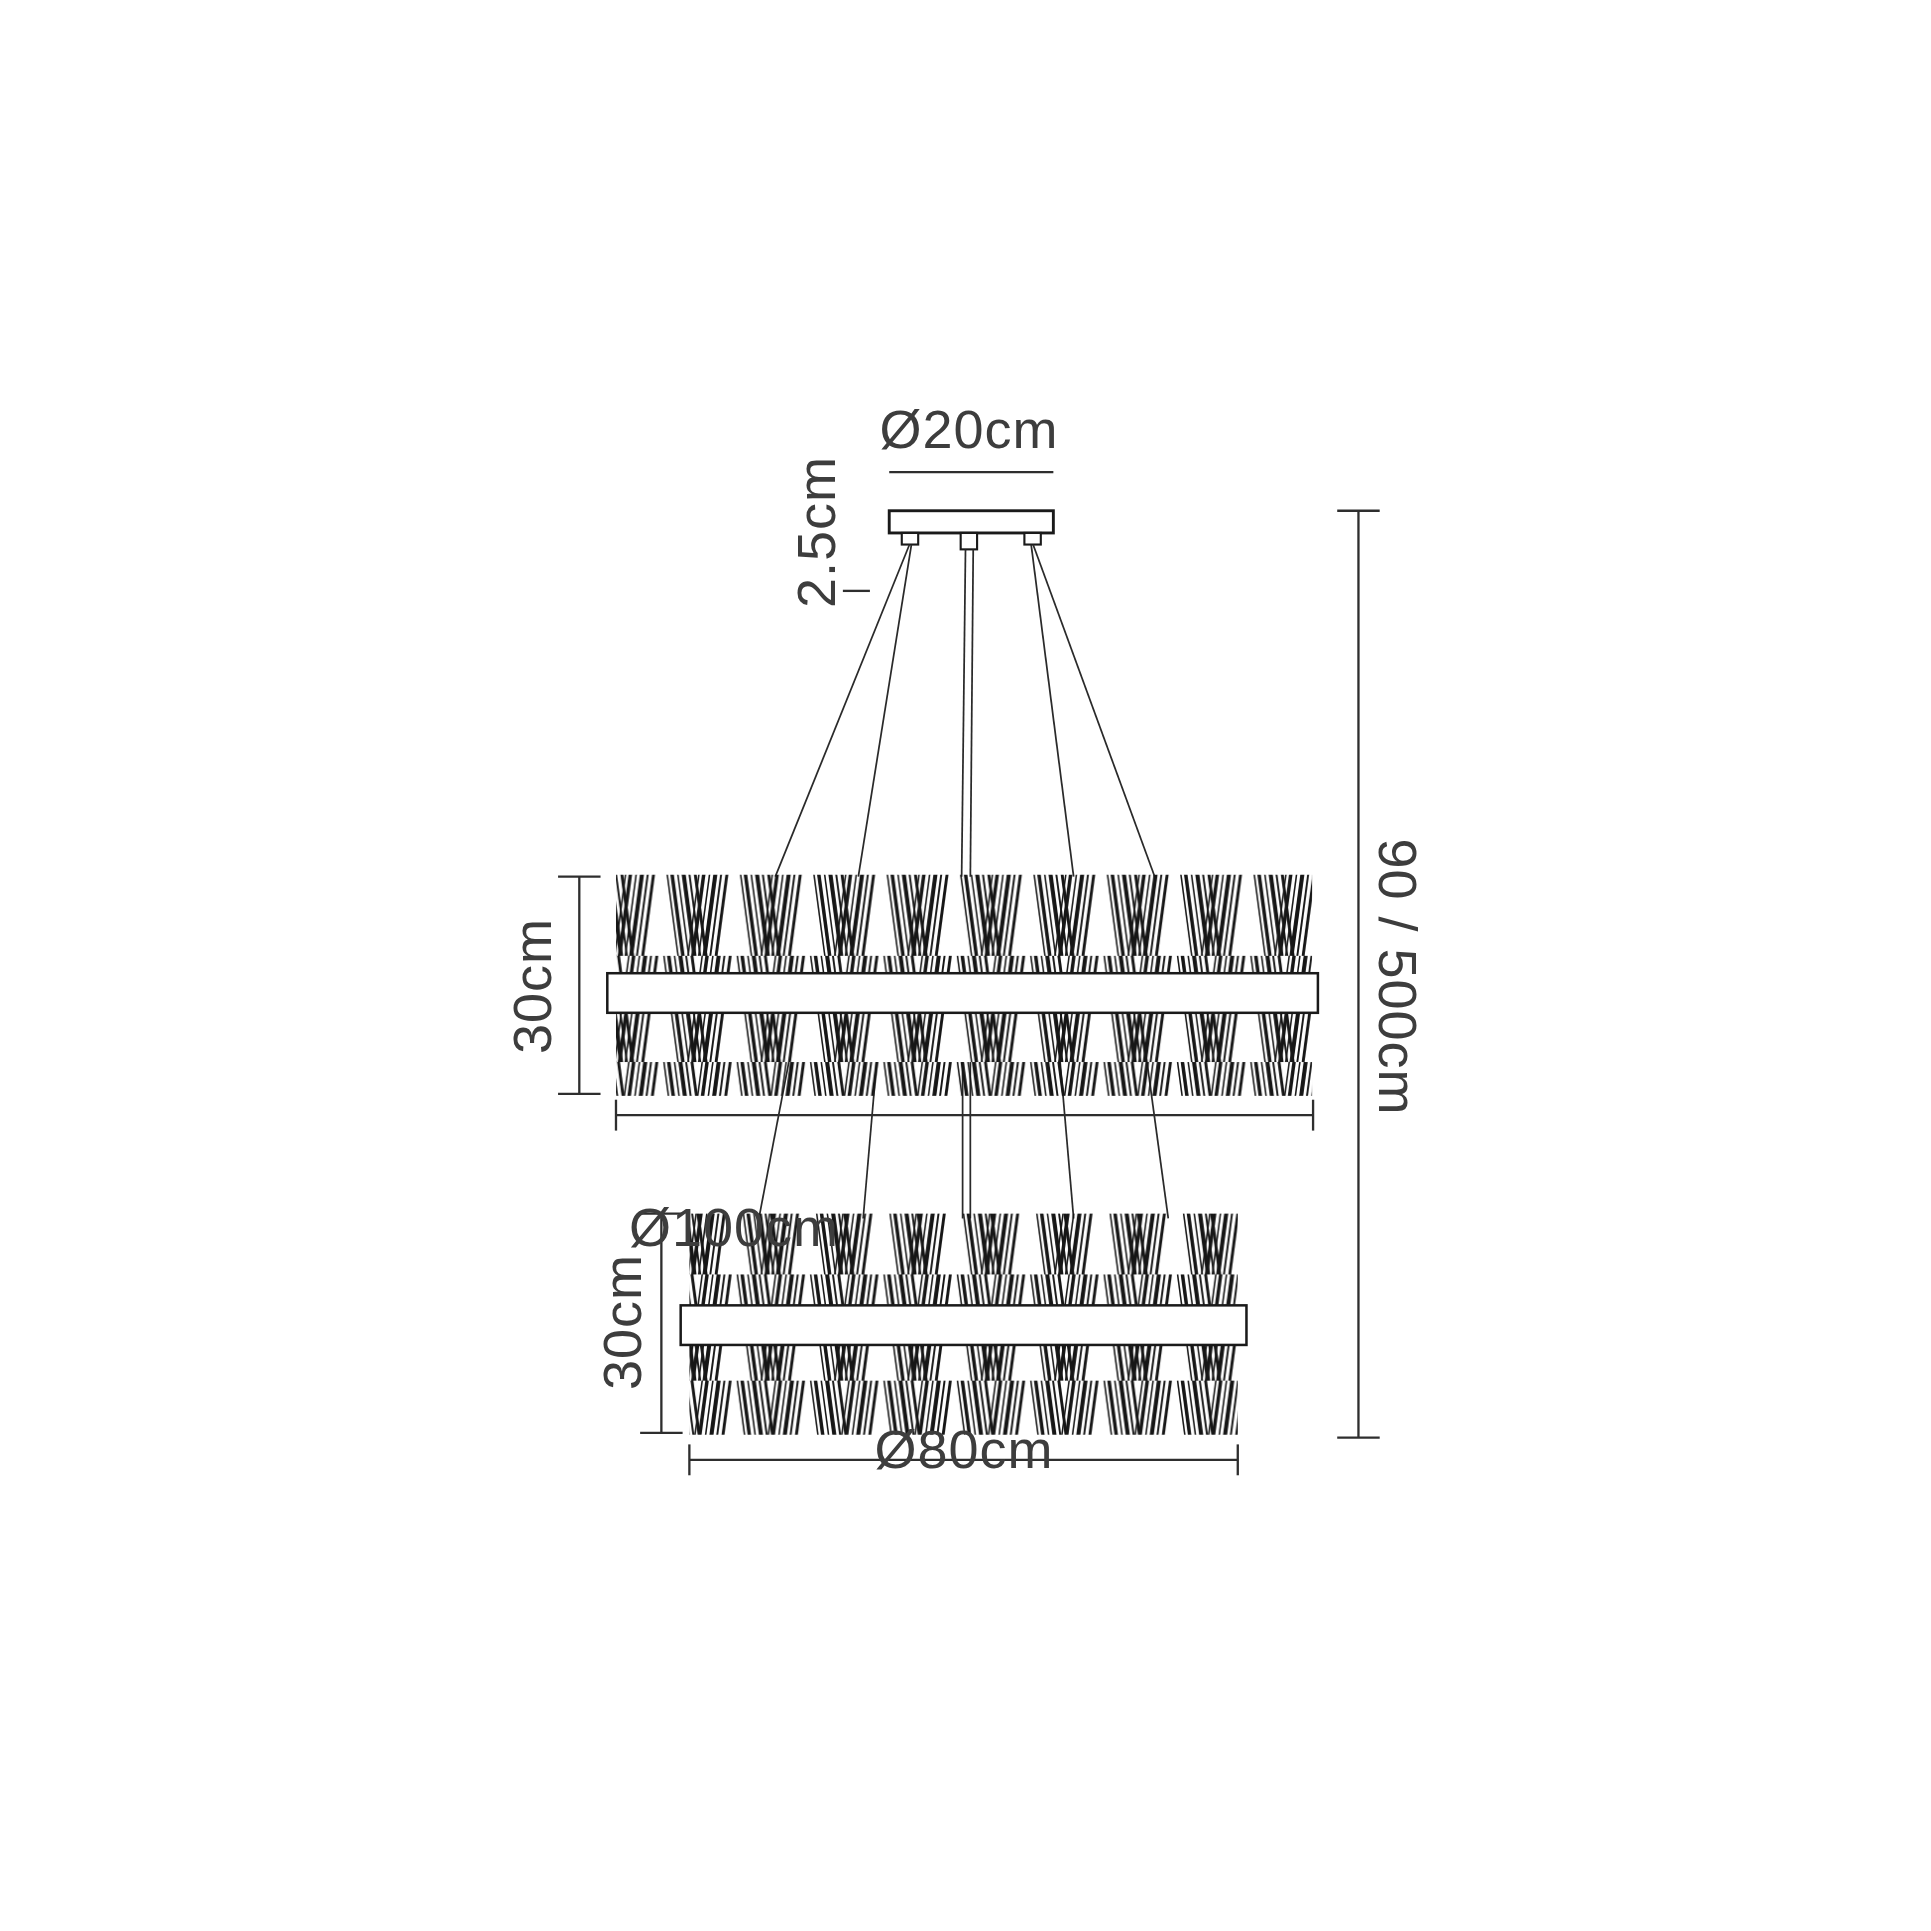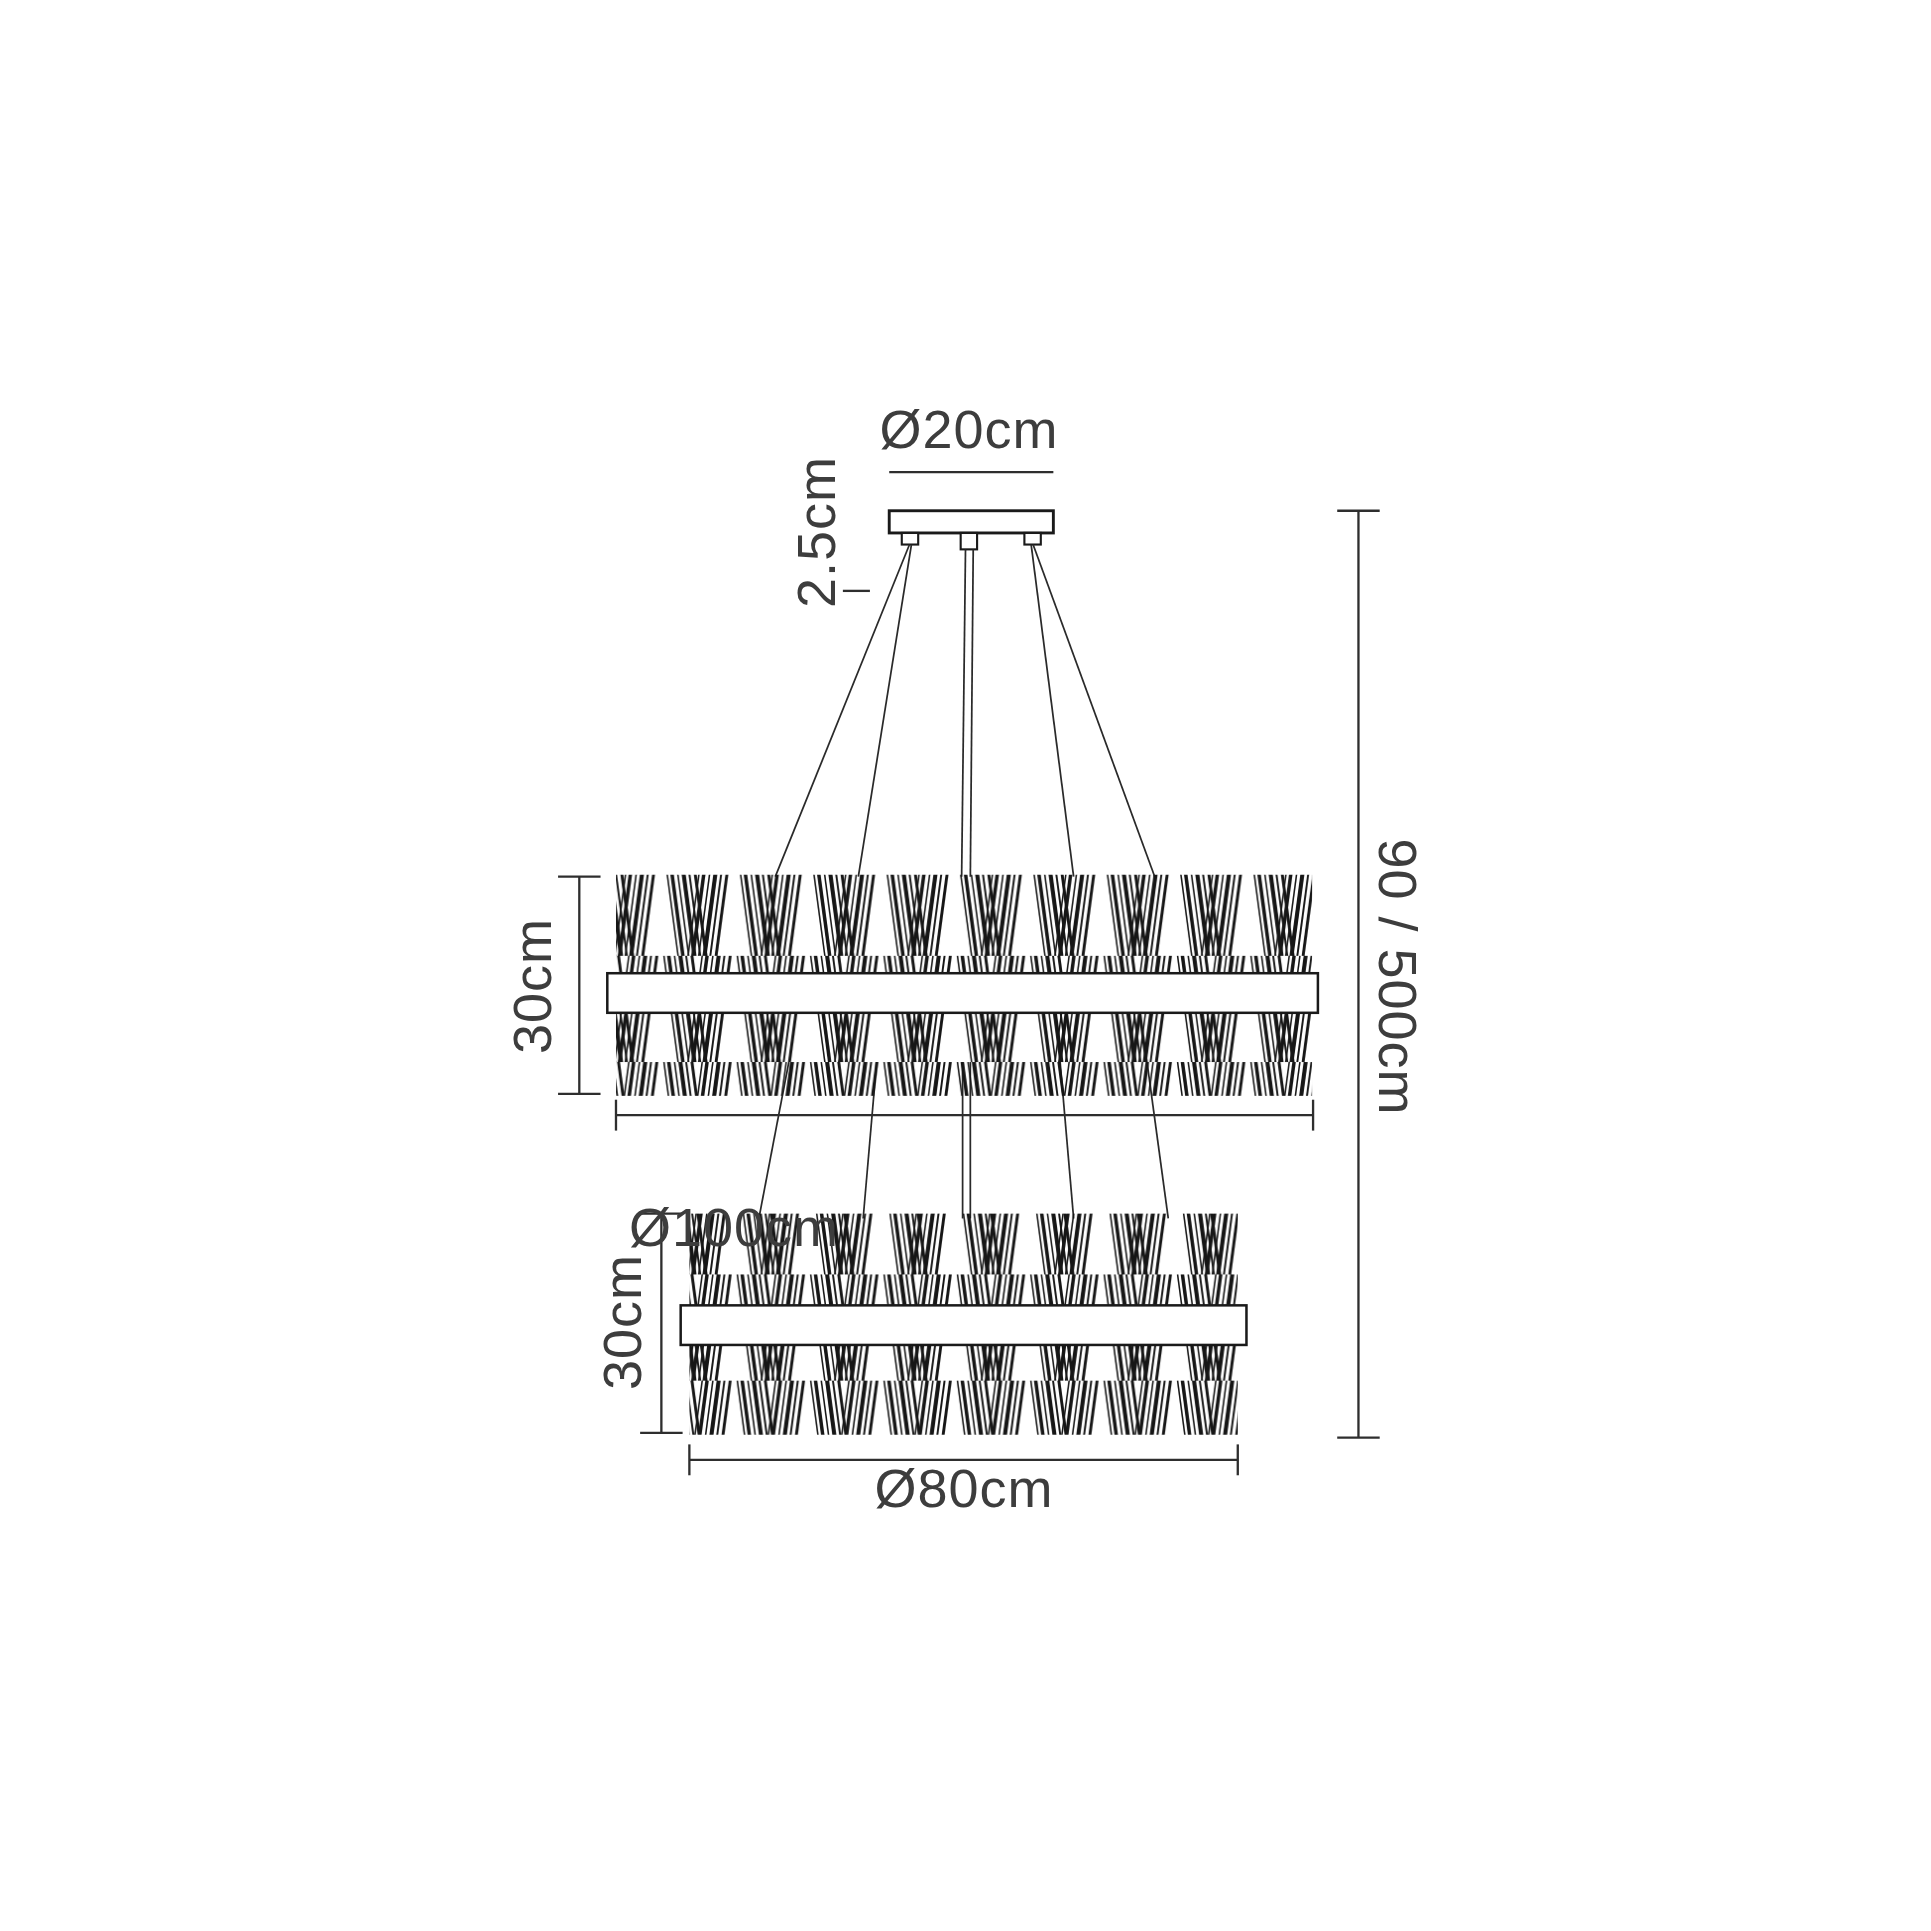--- a/index.html
+++ b/index.html
@@ -147,16 +147,16 @@
   <div class="dim-label rot-ccw" style="left:816px; top:532px;">2.5cm</div>
 
   <div class="dim-label rot-cw" style="left:1398px; top:977px;">90 / 500cm</div>
 
   <div class="dim-label rot-ccw" style="left:532px; top:986px;">30cm</div>
 
   <div class="dim-label" style="left:734px; top:1227px;">Ø100cm</div>
 
   <div class="dim-label rot-ccw" style="left:622px; top:1322px;">30cm</div>
 
-  <div class="dim-label" style="left:964px; top:1488px;">Ø80cm</div>
+  <div class="dim-label" style="left:964px; top:1449px;">Ø80cm</div>
 
 </div>
 
 
 </body></html>

